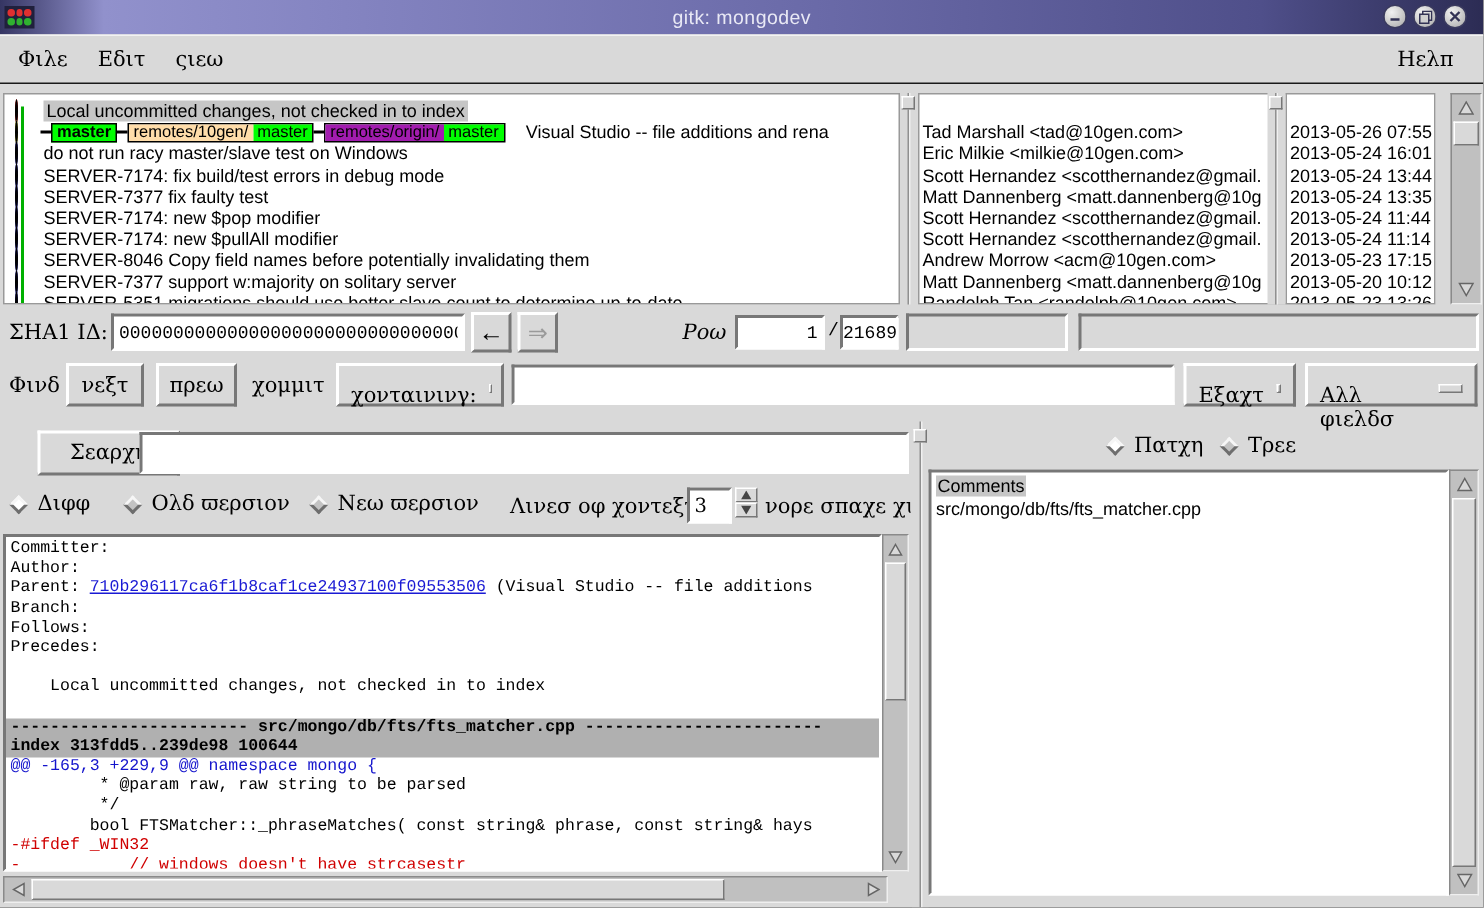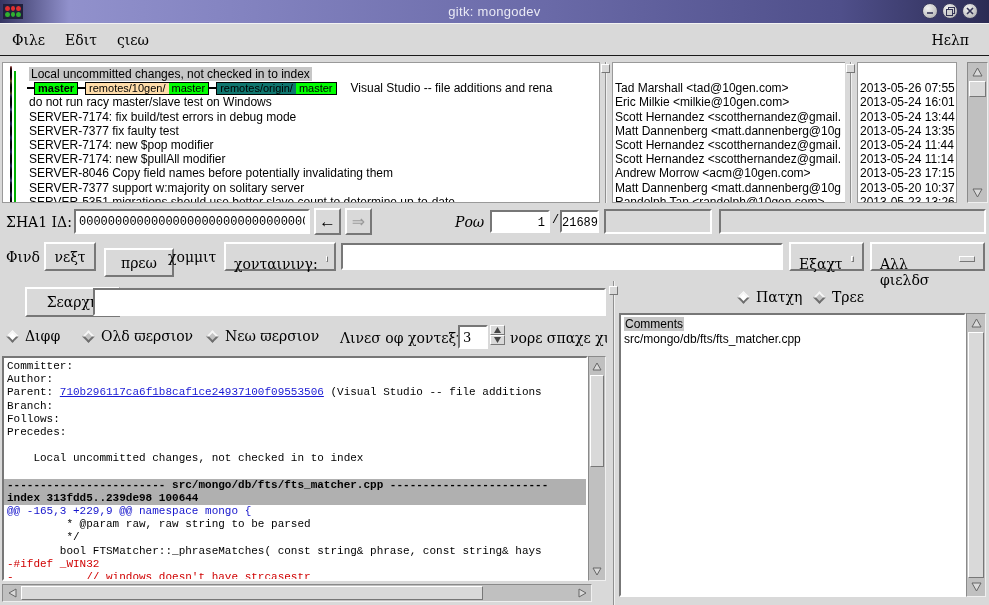--- a/index.html
+++ b/index.html
@@ -144,21 +144,21 @@
       <span class="refbox" style="background:#00ff00;font-weight:bold;">
         <span class="seg">master</span>
       </span>
       <span class="hline"></span>
       <span class="refbox">
         <span class="seg" style="background:#ffddaa;">remotes/10gen/</span>
           <span class="seg" style="background:#00ff00;">master</span>
       </span>
       <span class="hline"></span>
       <span class="refbox">
-        <span class="seg" style="background:#0f766e;">remotes/origin/</span>
+        <span class="seg" style="background:#a21caf;">remotes/origin/</span>
           <span class="seg" style="background:#00ff00;">master</span>
       </span>
       <span style="margin-left:14px;">Visual Studio -- file additions and rena</span>
     </div>
 
     <div class="crow">
         <span class="dotwrap"><span class="dot" style="background:#2222cc;"></span></span>
         <span class="subj">do not run racy master/slave test on Windows</span>
       </div>
     <div class="crow">
@@ -253,21 +253,21 @@
     <div class="crow">
         <span style="margin-left:2px;">2013-05-24 11:44</span>
       </div>
     <div class="crow">
         <span style="margin-left:2px;">2013-05-24 11:14</span>
       </div>
     <div class="crow">
         <span style="margin-left:2px;">2013-05-23 17:15</span>
       </div>
     <div class="crow">
-        <span style="margin-left:2px;">2013-05-20 10:37</span>
+        <span style="margin-left:2px;">2013-05-20 10:12</span>
       </div>
     <div class="crow">
         <span style="margin-left:2px;">2013-05-23 13:26</span>
       </div>
   </div>
 
   <div class="abs trough" style="left:967px;top:62px;width:21px;height:141px;">
     <div class="sb-arrow" style="top:1px;">
         <svg width="11" height="10">
           <path d="M5.5 1 L10 9 L1 9 Z" fill="#d9d9d9" stroke="#666"></path>
@@ -297,21 +297,21 @@
   </div>
   <div class="abs mono" style="left:552px;top:213px;font-size:12px;">/</div>
   <div class="abs sunken" style="left:560px;top:210px;width:39px;height:23px;text-align:right;">
     <span class="mono" style="font-size:12px;padding-right:3px;line-height:19px;display:inline-block;">21689</span>
   </div>
   <div class="abs sunken" style="left:604px;top:209px;width:108px;height:25px;background:#d9d9d9;"></div>
   <div class="abs sunken" style="left:719px;top:209px;width:267px;height:25px;background:#d9d9d9;"></div>
 
   <div class="abs serif" style="left:6px;top:249px;">Φινδ</div>
   <div class="abs raised btn serif" style="left:44px;top:242px;width:52px;height:29px;">νεξτ</div>
-  <div class="abs raised btn serif" style="left:104px;top:248px;width:70px;height:29px;">πρεω</div>
+  <div class="abs raised btn serif" style="left:104px;top:242px;width:54px;height:29px;">πρεω</div>
   <div class="abs serif" style="left:168px;top:249px;">χομμιτ</div>
   <div class="abs raised ddown" style="left:224px;top:242px;width:112px;height:29px;">
     <span class="serif">χονταινινγ:</span>
     <span class="dash"></span>
   </div>
   <div class="abs sunken" style="left:341px;top:243px;width:442px;height:27px;"><input class="plain" style=""></div>
   <div class="abs raised ddown" style="left:789px;top:242px;width:75px;height:29px;">
     <span class="serif">Εξαχτ</span>
     <span class="dash"></span>
   </div>

